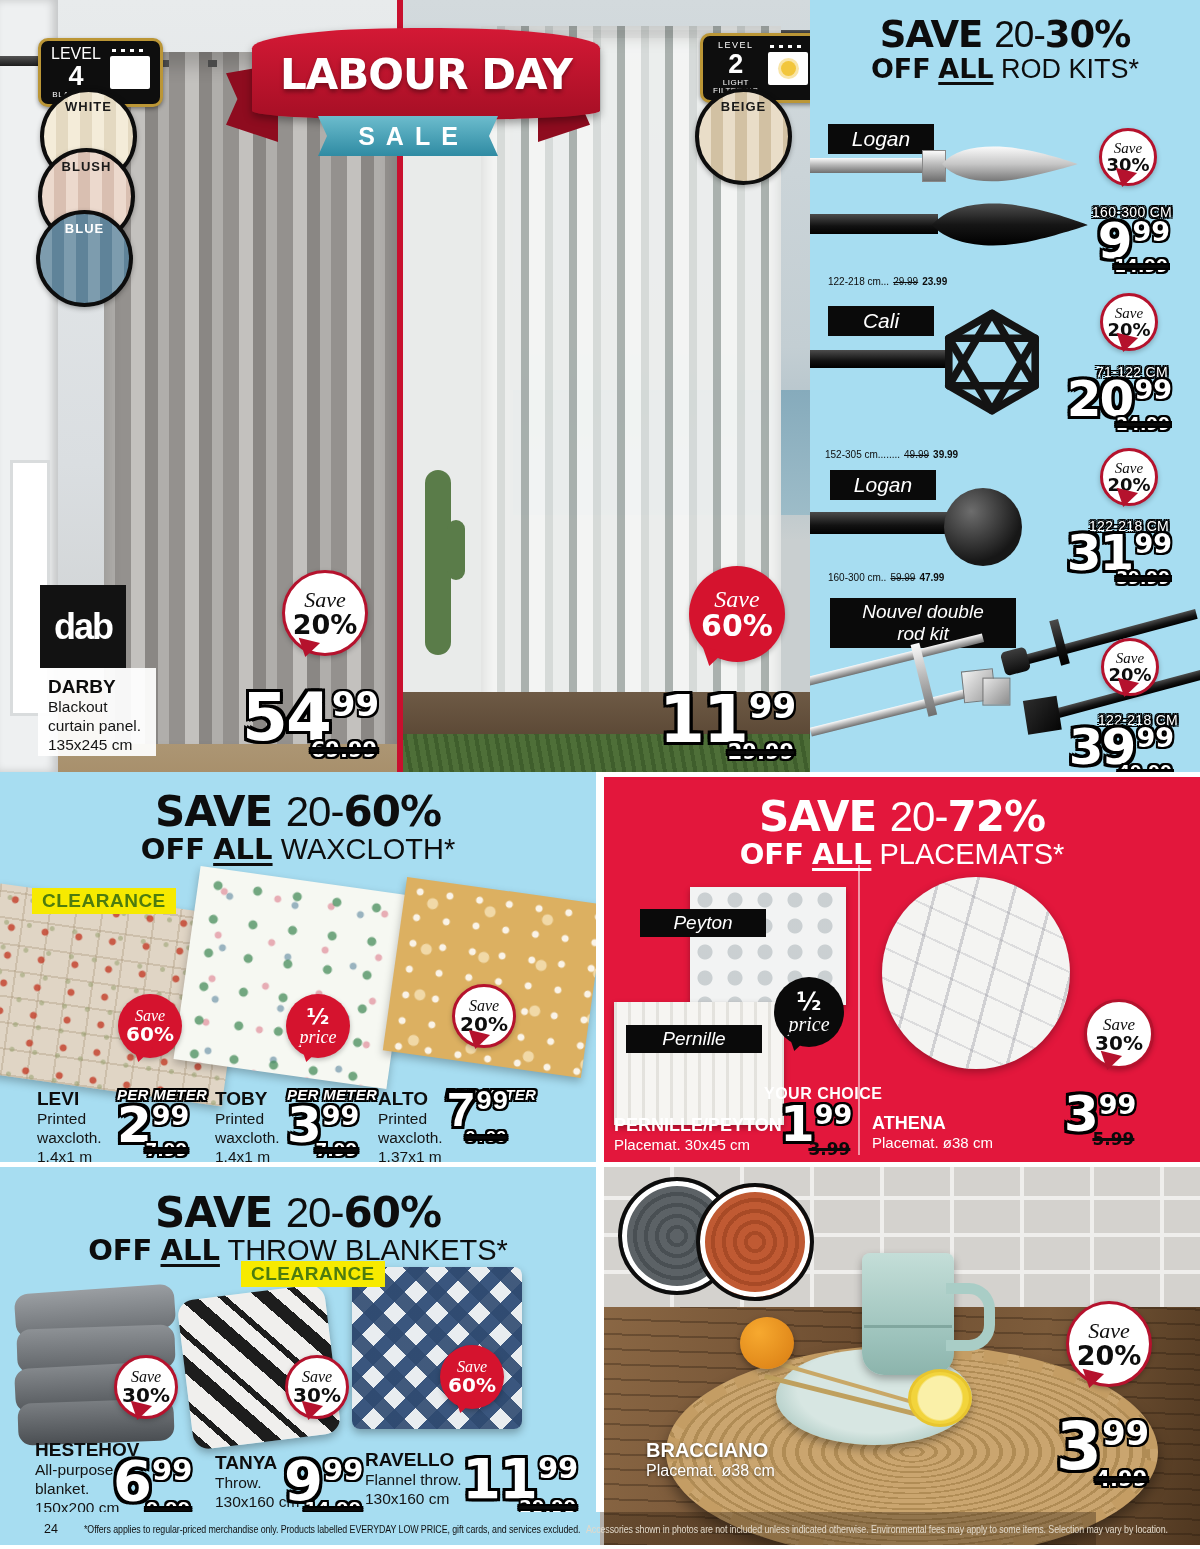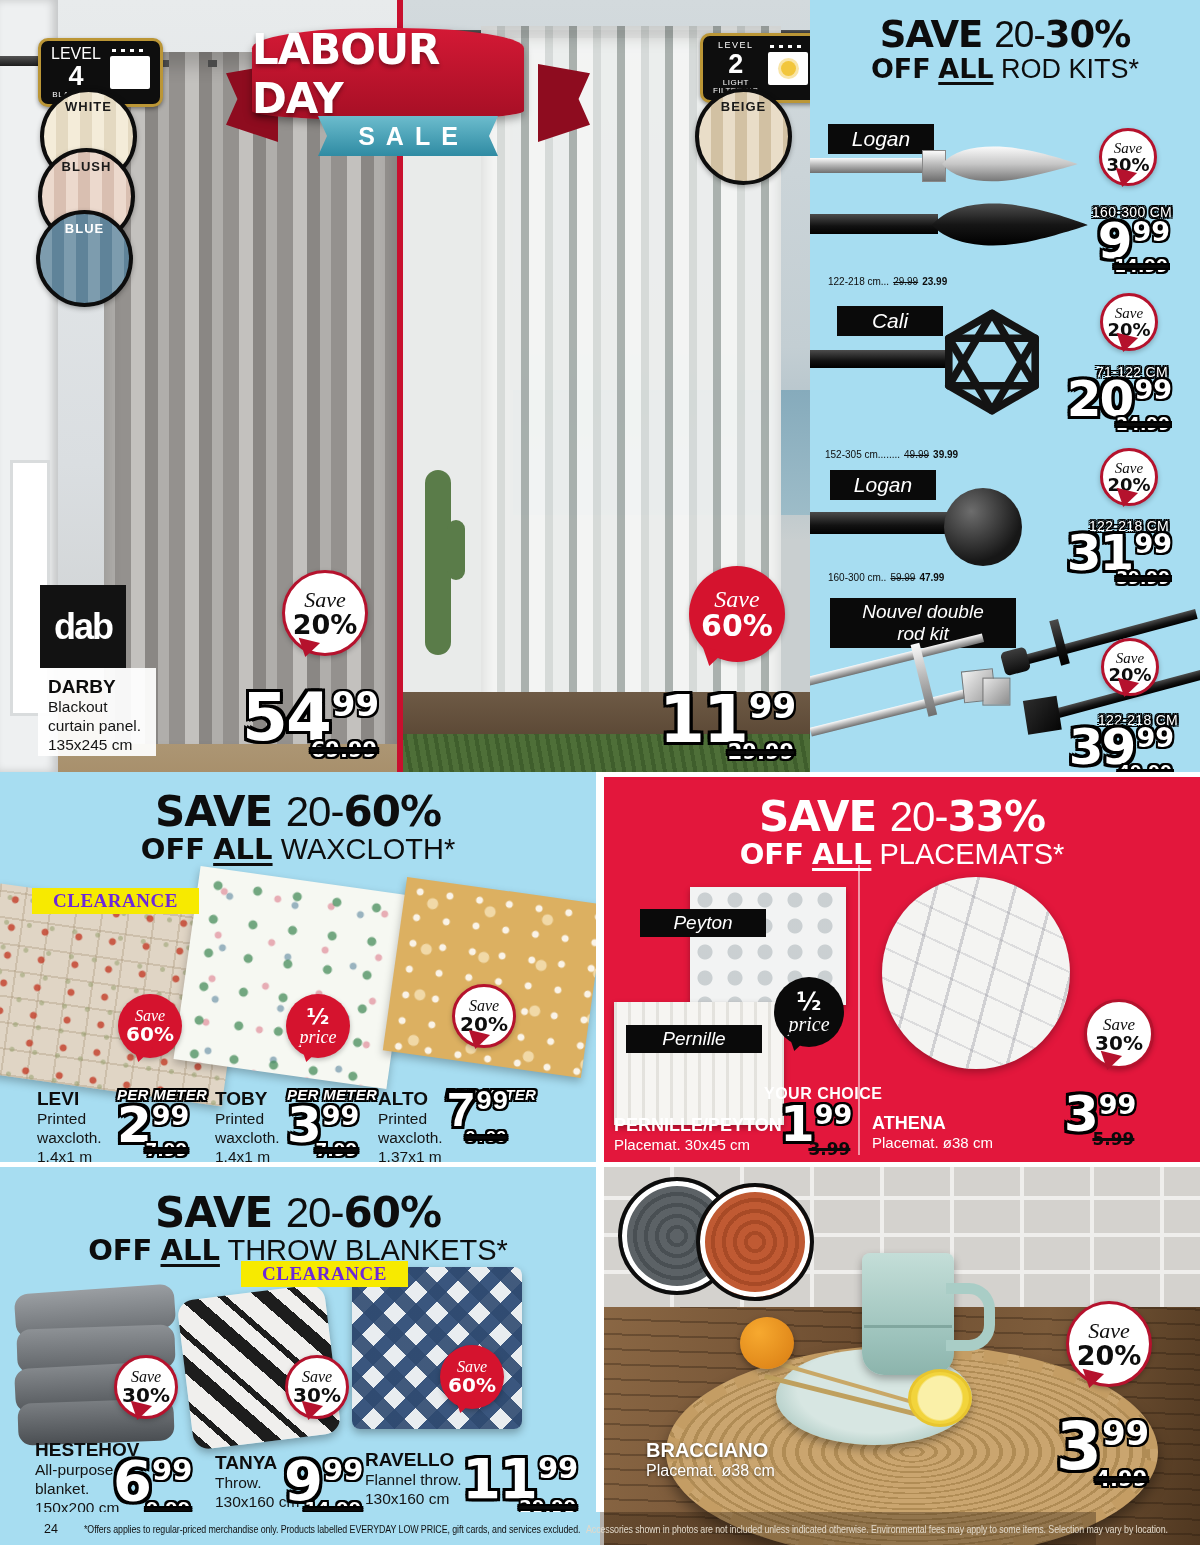--- a/index.html
+++ b/index.html
@@ -23,21 +23,21 @@
   .head{left:0;right:0;text-align:center;color:#0d0d0d;line-height:1.05;}
   .head .l1{font-family:"DejaVu Sans",sans-serif;font-weight:bold;letter-spacing:-1px;}
   .head .l1 .lt{font-family:"Liberation Sans",sans-serif;font-weight:400;}
   .head .l2{font-size:29px;}
   .head .l2 .hv{font-family:"DejaVu Sans",sans-serif;font-weight:bold;}
   .head .l2 .und{text-decoration:underline;text-decoration-thickness:3px;text-underline-offset:4px;}
   .head.on-red{color:#fff;}
 
   
   .chip{background:#0a0a0a;color:#fff;font-style:italic;font-size:21px;text-align:center;padding:3px 18px;line-height:1.15;}
-  .clearance{background:#f7ea00;color:#6d28d9;font-family:Liberation Serif, serif;font-weight:bold;font-size:19px;padding:2px 21px;letter-spacing:.5px;}
+  .clearance{background:#f7ea00;color:#4d7c0f;font-family:Liberation Sans, sans-serif;font-weight:bold;font-size:19px;padding:2px 10px;letter-spacing:.5px;}
   .sizechip{font-size:14px;font-weight:normal;letter-spacing:.3px;}
   .unitchip{font-size:15px;font-weight:bold;font-style:italic;letter-spacing:.3px;}
   .pname{font-weight:bold;font-size:19px;color:#0d0d0d;line-height:1.15;}
   .pdesc{font-size:15.5px;color:#141414;line-height:1.22;}
 
   
   .bubble{border-radius:50%;display:flex;flex-direction:column;align-items:center;justify-content:center;text-align:center;line-height:1;box-sizing:border-box;}
   .bubble .bw{font-family:"Liberation Serif",serif;font-style:italic;}
   .bubble .bp{font-family:"DejaVu Sans",sans-serif;font-weight:bold;}
   .bubble::after{content:"";position:absolute;bottom:-15px;left:10px;width:0;height:0;border:11px solid transparent;border-top:17px solid #b5122d;transform:rotate(14deg);}
@@ -183,21 +183,21 @@
     </div>
     <div class="abs price p-xl" style="left:256px;top:692px;">
       <span class="int outl3">11</span><span class="cents outl">99</span>
       <span class="was outl">29.99</span>
     </div>
   </div>
 
   <div class="abs" style="left:226px;top:22px;width:364px;height:140px;z-index:5;">
     <div class="abs" style="left:0;top:42px;width:52px;height:78px;background:#8e0c1f;clip-path:polygon(0 12%,100% 0,100% 100%,0 78%,22% 45%);"></div>
     <div class="abs" style="right:0;top:42px;width:52px;height:78px;background:#8e0c1f;clip-path:polygon(0 0,100% 12%,78% 45%,100% 78%,0 100%);"></div>
-    <div class="abs" style="left:26px;top:6px;width:272px;height:92px;background:linear-gradient(#d41935,#a60f25);border-radius:46%/22% 22% 10% 10%;display:flex;align-items:center;justify-content:center;box-shadow:0 4px 8px rgba(0,0,0,.35);">
+    <div class="abs" style="left:26px;top:6px;width:348px;height:92px;background:linear-gradient(#d41935,#a60f25);border-radius:46%/22% 22% 10% 10%;display:flex;align-items:center;justify-content:center;box-shadow:0 4px 8px rgba(0,0,0,.35);">
       <span style="font-family:'DejaVu Sans',sans-serif;font-weight:bold;color:#fff;font-size:42px;letter-spacing:-1px;text-shadow:0 3px 4px rgba(0,0,0,.35);">LABOUR DAY</span>
     </div>
     <div class="abs" style="left:92px;top:94px;width:180px;height:40px;background:linear-gradient(#6cbccd,#2f8ba3);clip-path:polygon(0 0,100% 0,95% 50%,100% 100%,0 100%,5% 50%);display:flex;align-items:center;justify-content:center;">
       <span style="color:#fff;font-weight:bold;font-size:25px;letter-spacing:11px;padding-left:11px;">SALE</span>
     </div>
   </div>
 
   <div class="abs blue-panel" style="left:810px;top:0;width:390px;height:772px;overflow:hidden;">
     <div class="abs head" style="top:16px;">
       <div class="l1" style="font-size:37px;">
@@ -227,21 +227,21 @@
     </div>
     <div class="abs sizechip outl" style="left:282px;top:204px;">160-300 CM</div>
     <div class="abs price" style="right:32px;top:220px;">
       <span class="int outl3">9</span><span class="cents outl">99</span>
       <span class="was outl">14.99</span>
     </div>
     <div class="abs altline" style="left:18px;top:276px;">
       <span>122-218 cm...</span><s>29.99</s><b>23.99</b>
     </div>
 
-    <div class="abs chip" style="left:27px;top:306px;min-width:70px;">Cali</div>
+    <div class="abs chip" style="left:18px;top:306px;min-width:70px;">Cali</div>
     <div class="abs rod-dark" style="left:0;top:350px;width:140px;height:18px;"></div>
     <svg class="abs" style="left:128px;top:308px;" width="108" height="108" viewBox="0 0 100 100">
       <g fill="none" stroke="#141414" stroke-width="7" stroke-linejoin="round">
         <polygon points="50,5 90,28 90,72 50,95 10,72 10,28"></polygon>
         <polygon points="50,5 10,72 90,72"></polygon>
         <polygon points="50,95 10,28 90,28"></polygon>
       </g>
     </svg>
     <div class="abs bubble b-white sz58" style="left:290px;top:293px;">
       <span class="bw">Save</span>
@@ -367,21 +367,21 @@
     <div class="abs price" style="left:446px;top:320px;font-family:Liberation Mono, monospace;">
       <span class="int outl3">7</span><span class="cents outl">99</span>
       <span class="was outl">9.99</span>
     </div>
   </div>
 
   <div class="abs red-panel" style="left:604px;top:777px;width:596px;height:385px;overflow:hidden;">
     <div class="abs head on-red" style="top:18px;">
       <div class="l1" style="font-size:42px;">
         <span>SAVE</span>
-        <span class="lt">20-</span><span>33%</span>
+        <span class="lt">20-</span><span>72%</span>
       </div>
       <div class="l2">
         <span class="hv">OFF</span>
         <span class="hv und">ALL</span>
         <span>PLACEMATS*</span>
       </div>
     </div>
 
     <div class="abs" style="left:86px;top:110px;width:156px;height:118px;background-color:#f2f3f3;background-image:radial-gradient(circle,rgba(170,178,182,.55) 7px,transparent 8px);background-size:30px 26px;box-shadow:0 3px 6px rgba(0,0,0,.3);"></div>
     <div class="abs chip" style="left:36px;top:132px;min-width:90px;font-size:19px;">Peyton</div>

